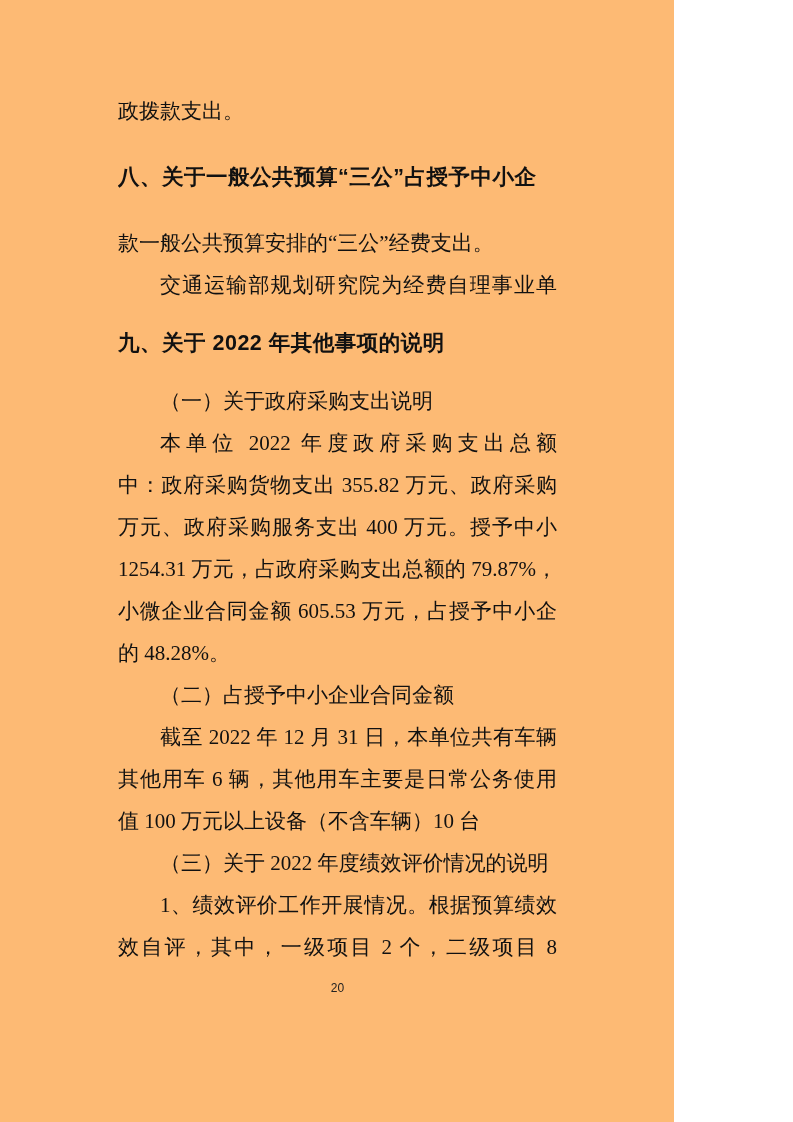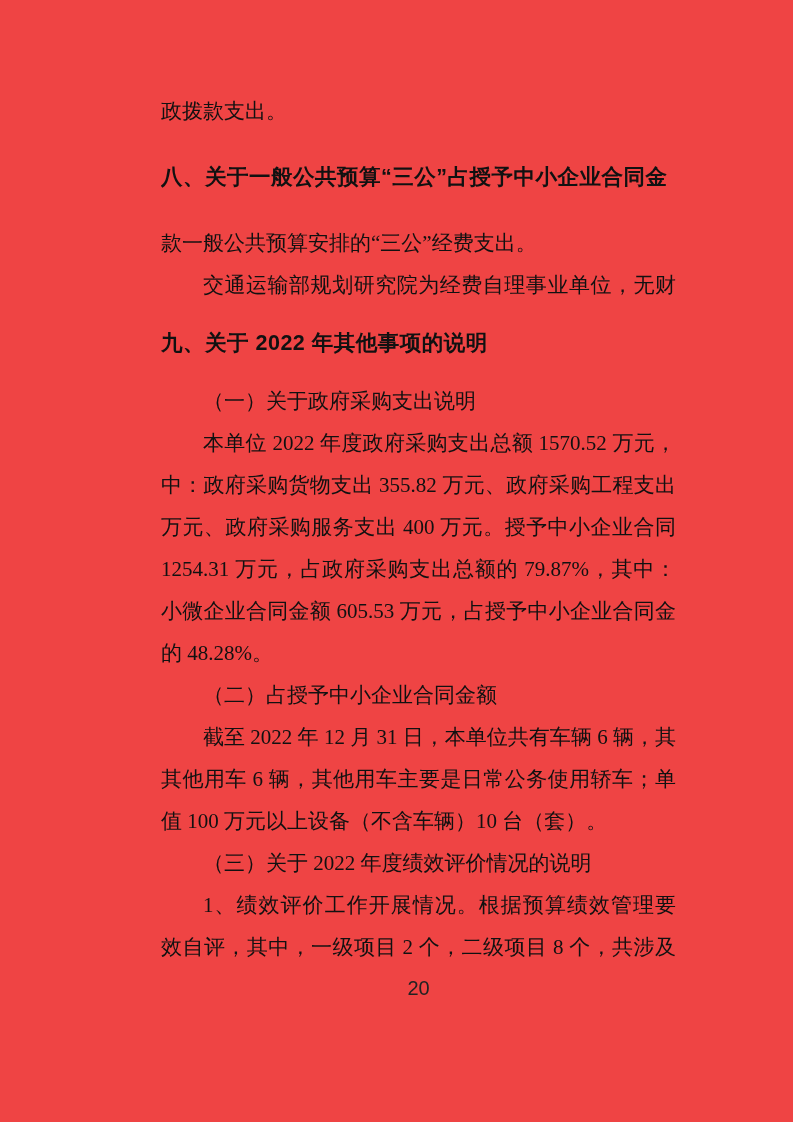--- a/index.html
+++ b/index.html
@@ -1,26 +1,25 @@
 <!DOCTYPE html>
 <html><head>
 <meta charset="utf-8">
 <style>
   * { margin: 0; padding: 0; box-sizing: border-box; }
   html, body { background: #ffffff; }
   .page {
     position: relative;
-    width: 793px;
+    width: 674px;
     height: 1122px;
-    background: #ef4444;
+    background: #fdba74;
     font-family: "Liberation Serif", serif;
     font-size: 21px;
     color: #111111;
     overflow: hidden;
-    padding-left: 43px;
   }
   .content {
     padding: 90px 117px 0 118px;
   }
   .line {
     line-height: 42px;
     height: 42px;
     overflow: hidden;
     text-align: left;
   }
@@ -41,21 +40,21 @@
     height: 42px;
     overflow: hidden;
     letter-spacing: 0.5px;
   }
   .heading-8 { margin-top: 24px; margin-bottom: 24px; }
   .heading-9 { margin-top: 16px; margin-bottom: 16px; }
   .page-footer {
     margin-top: 10px;
     text-align: center;
     font-family: "Liberation Sans", sans-serif;
-    font-size: 20px;
+    font-size: 12px;
     color: #222222;
     line-height: 20px;
   }
 </style>
 </head>
 <body>
 
 <div class="page">
   <div class="content">
 

